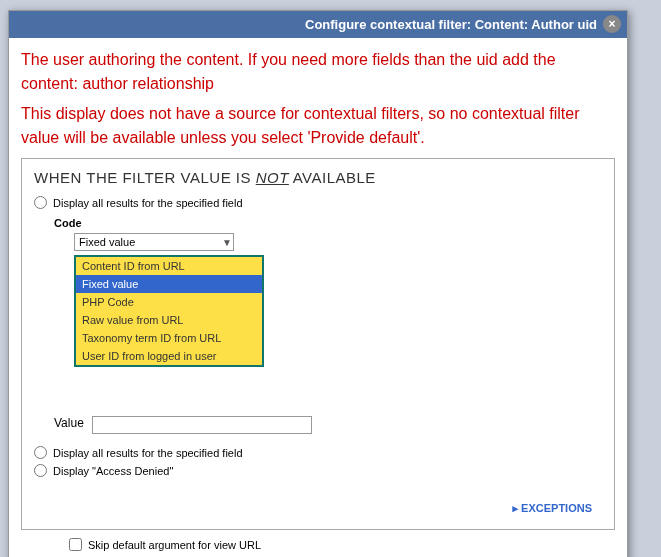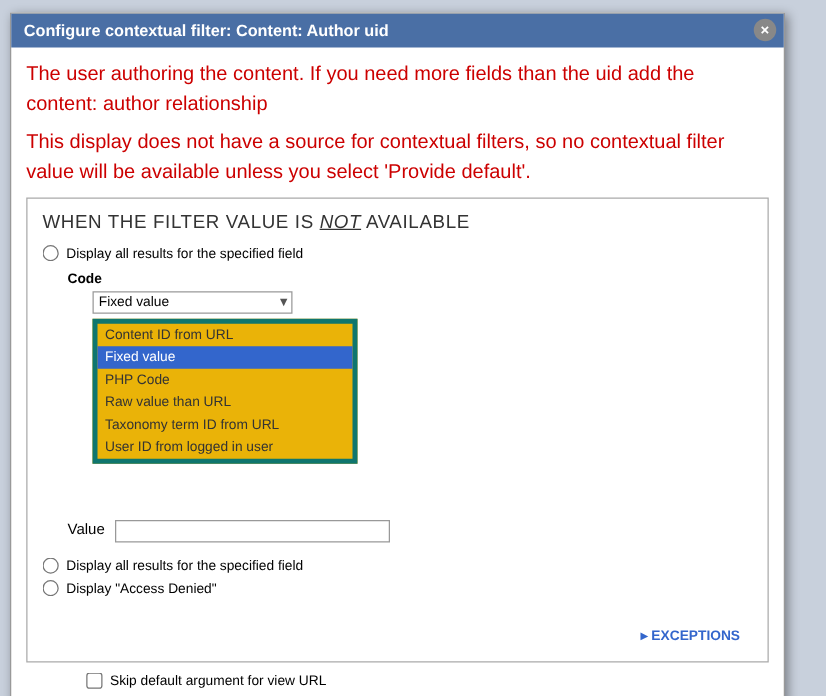--- a/index.html
+++ b/index.html
@@ -31,20 +31,21 @@
       box-shadow: 2px 2px 8px rgba(0,0,0,0.4);
     }
 
     .modal-header {
       background: #4a6fa5;
       color: #fff;
       padding: 6px 30px 6px 10px;
       font-size: 13px;
       font-weight: bold;
       position: relative;
+      text-align: right;
     }
 
     .modal-close {
       position: absolute;
       top: 4px;
       right: 6px;
       width: 18px;
       height: 18px;
       background: #888;
       border-radius: 50%;
@@ -130,23 +131,23 @@
       pointer-events: none;
       font-size: 10px;
       color: #555;
     }
 
     
     .dropdown-overlay {
       position: absolute;
       top: 22px;
       left: 20px;
-      width: 212px;
-      background: #eab308;
-      border: 4px solid #0f766e;
+      width: 190px;
+      background: #fde047;
+      border: 2px solid #0f766e;
       z-index: 100;
       font-size: 11px;
     }
 
     .dropdown-item {
       padding: 3px 6px;
       cursor: pointer;
       color: #333;
     }
 
@@ -265,21 +266,21 @@
             <option>Fixed value</option>
           </select>
           <span class="select-arrow">▼</span>
         </div>
 
         
         <div class="dropdown-overlay">
           <div class="dropdown-item">Content ID from URL</div>
           <div class="dropdown-item selected">Fixed value</div>
           <div class="dropdown-item">PHP Code</div>
-          <div class="dropdown-item">Raw value than URL</div>
+          <div class="dropdown-item">Raw value from URL</div>
           <div class="dropdown-item">Taxonomy term ID from URL</div>
           <div class="dropdown-item">User ID from logged in user</div>
         </div>
       </div>
 
       
       <div style="display: flex; align-items: flex-start; margin-top: 165px; margin-left: 20px; gap: 8px;">
         <span>Value</span>
         <input type="text" class="value-input" value="" style="">
       </div>

